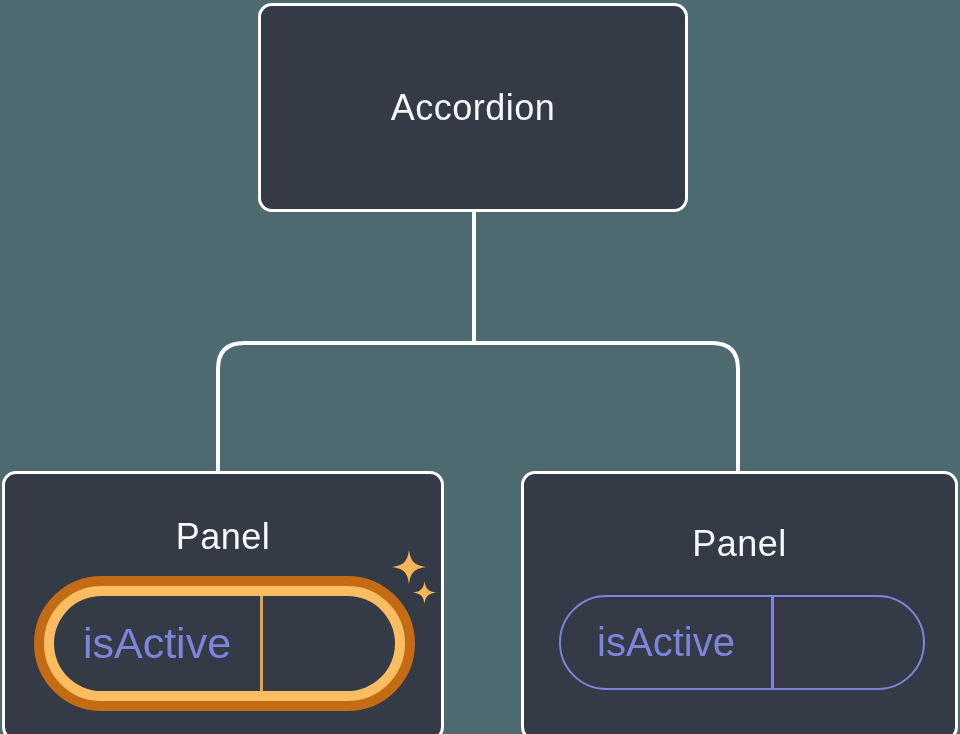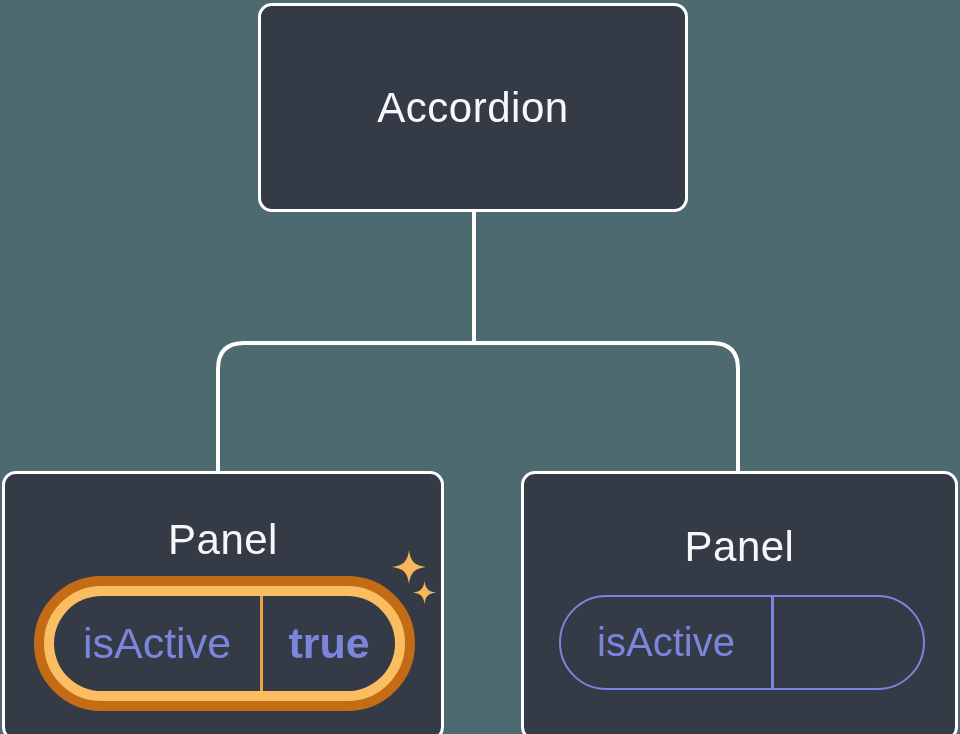--- a/index.html
+++ b/index.html
@@ -11,21 +11,21 @@
   *{margin:0;padding:0;box-sizing:border-box;}
   html,body{width:960px;height:734px;}
   body{font-family:"Liberation Sans",sans-serif;background:var(--background);}
   .stage{position:relative;width:960px;height:734px;overflow:hidden;background:var(--background);}
   .connectors{position:absolute;left:0;top:0;width:960px;height:734px;}
   .node{
     position:absolute;background:var(--node-fill);
     border:3px solid var(--node-border);border-radius:14px;
   }
   .node-title{
-    color:var(--text-primary);font-size:42px;font-weight:500;
+    color:var(--text-primary);font-size:36px;font-weight:500;
     letter-spacing:0.5px;text-align:center;width:100%;
   }
   .accordion{
     left:258px;top:3px;width:430px;height:209px;
     display:flex;align-items:center;justify-content:center;
   }
   .panel-left{left:2px;top:471px;width:442px;height:270px;}
   .panel-right{left:521px;top:471px;width:437px;height:270px;}
   .panel-left .node-title{position:absolute;top:42px;left:0;}
   .panel-right .node-title{position:absolute;top:49px;left:0;}
@@ -70,21 +70,20 @@
     <div class="node-title">Accordion</div>
   </div>
 
   <div class="node panel-left">
     <div class="node-title">Panel</div>
 
     <div class="pill-active">
       <div class="pill-core">
         <div class="pill-cell cell-name">isActive</div>
         <div class="divider-orange"></div>
-        <div class="pill-cell cell-grow value-bold">true</div>
       </div>
     </div>
 
     <svg class="sparkles" viewBox="0 0 70 70" xmlns="http://www.w3.org/2000/svg">
       <g fill="var(--sparkle)">
         <path transform="translate(34,18)" d="M0,-17 C1.5,-5.5 5.5,-1.5 17,0 C5.5,1.5 1.5,5.5 0,17 C-1.5,5.5 -5.5,1.5 -17,0 C-5.5,-1.5 -1.5,-5.5 0,-17 Z"></path>
         <path transform="translate(49.5,43.5) scale(0.68)" d="M0,-17 C1.5,-5.5 5.5,-1.5 17,0 C5.5,1.5 1.5,5.5 0,17 C-1.5,5.5 -5.5,1.5 -17,0 C-5.5,-1.5 -1.5,-5.5 0,-17 Z"></path>
       </g>
     </svg>
   </div>

